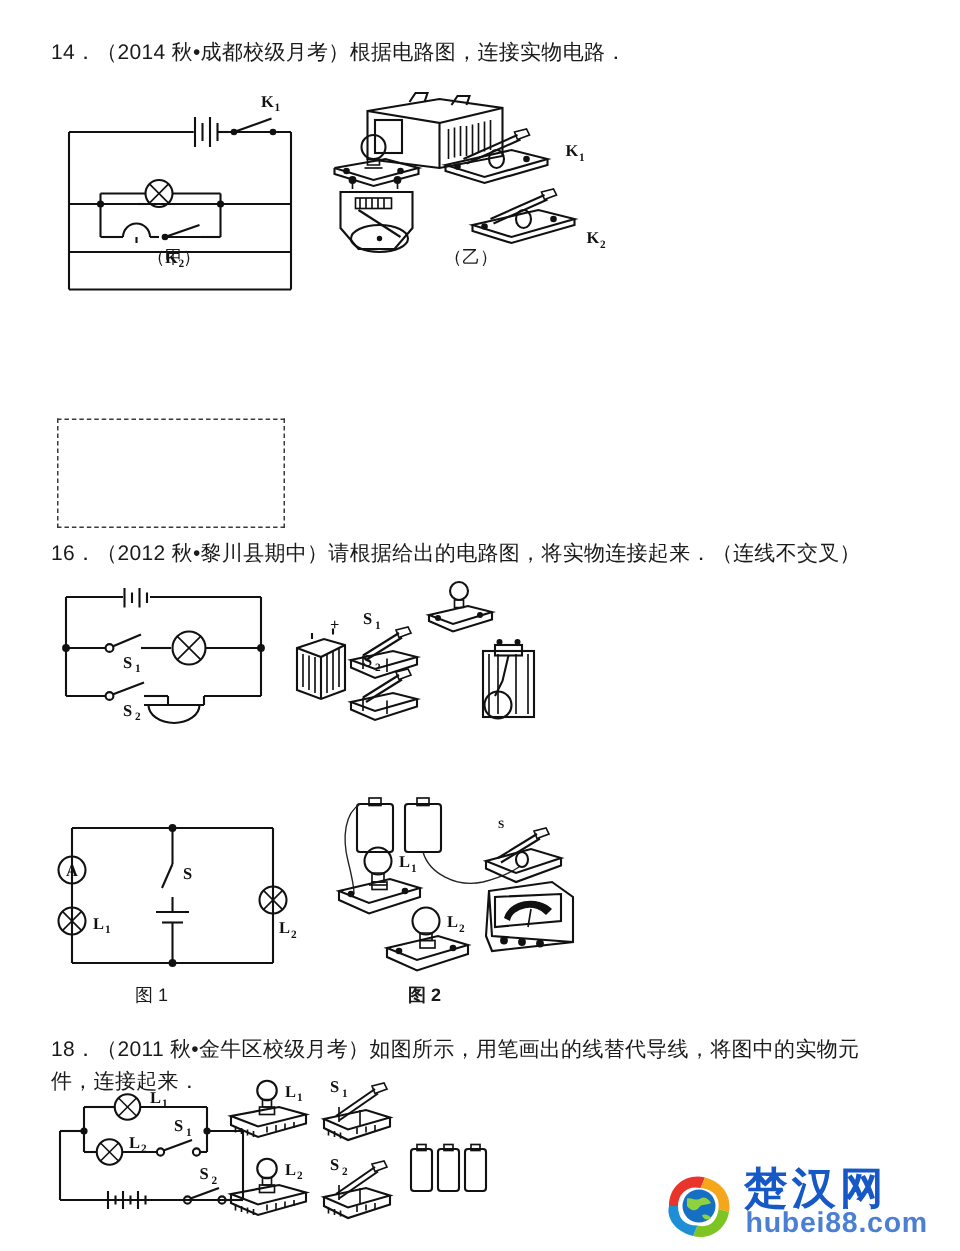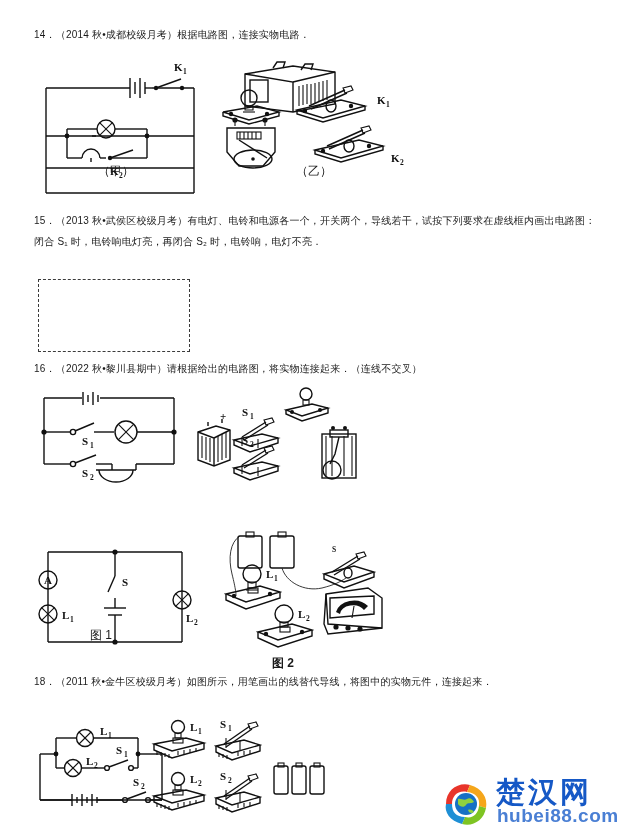--- a/index.html
+++ b/index.html
@@ -8,21 +8,21 @@
     background:#ffffff;
     font-family:"Liberation Sans","DejaVu Sans",sans-serif;
     color:#111;
     position:relative;
     overflow:hidden;
   }
   .page { position:absolute; left:0; top:0; width:640px; height:834px; }
 
   .qtext {
     position:absolute;
-    font-size:10px;
+    font-size:14px;
     line-height:21px;
     color:#1a1a1a;
     letter-spacing:0.2px;
   }
 
   .fig { position:absolute; }
   svg { display:block; overflow:visible; }
   .ln { stroke:#111; fill:none; stroke-width:1.4; }
   .ln2 { stroke:#111; fill:none; stroke-width:1.1; }
   .thin { stroke:#222; fill:none; stroke-width:0.9; }
@@ -195,24 +195,23 @@
         <ellipse class="ln nofill" cx="144" cy="90" rx="5" ry="6"></ellipse>
         <circle class="fillblk" cx="118" cy="95" r="2.2"></circle>
         <circle class="fillblk" cx="164" cy="90" r="2.2"></circle>
       </g>
       <text class="lbl" x="186" y="106">K</text>
       <text class="lbl-s" x="195" y="109">2</text>
     </svg>
   </div>
   <div class="cap" style="left:296px; top:163px;">（乙）</div>
 
-  <div class="qtext" style="left:34px; top:210px; width:562px;">15．（2013 秋•武侯区校级月考）有电灯、电铃和电源各一个，开关两个，导线若干，试按下列要求在虚线框内画出电路图：闭合 S₁ 时，电铃响电灯亮，再闭合 S₂ 时，电铃响，电灯不亮．</div>
   <div class="dashbox" style="left:38px; top:279px; width:150px; height:71px;"></div>
 
-  <div class="qtext" style="left:34px; top:358px; width:570px;">16．（2022 秋•黎川县期中）请根据给出的电路图，将实物连接起来．（连线不交叉）</div>
+  <div class="qtext" style="left:34px; top:358px; width:570px;">16．（2012 秋•黎川县期中）请根据给出的电路图，将实物连接起来．（连线不交叉）</div>
 
   <div class="fig" style="left:34px; top:388px; width:180px; height:90px;">
     <svg width="180" height="90" viewBox="0 0 180 90">
 
       <path class="ln" d="M10 10 L48 10"></path>
       <path class="ln" d="M66 10 L140 10"></path>
       <path class="ln" d="M49 4 L49 17"></path>
       <path class="ln" d="M54 7 L54 14"></path>
       <path class="ln" d="M59 4 L59 17"></path>
       <path class="ln" d="M64 7 L64 14"></path>
@@ -344,21 +343,21 @@
       <path class="ln" d="M68 73 L82 73"></path>
       <path class="ln" d="M75 73 L75 100"></path>
 
       <circle class="ln nofill" cx="142" cy="58" r="9"></circle>
       <path class="ln2" d="M135.6 51.6 L148.4 64.4"></path>
       <path class="ln2" d="M148.4 51.6 L135.6 64.4"></path>
       <text class="lbl" x="146" y="80">L</text>
       <text class="lbl-s" x="154" y="83">2</text>
     </svg>
   </div>
-  <div class="cap" style="left:90px; top:627px;text-align:center;">图 1</div>
+  <div class="cap" style="left:90px; top:655px;text-align:center;">图 1</div>
 
   <div class="fig" style="left:212px; top:528px; width:178px; height:122px;">
     <svg width="178" height="122" viewBox="0 0 178 122">
 
       <g>
         <rect class="ln" x="26" y="8" width="24" height="32" rx="2"></rect>
         <rect class="ln2" x="34" y="4" width="8" height="5"></rect>
       </g>
 
       <g>
@@ -411,21 +410,21 @@
         <path class="ln fillblk" d="M124 84 A18 14 0 0 1 156 78 L152 82 A13 10 0 0 0 128 86 Z"></path>
         <path class="ln2" d="M140 90 L142 78"></path>
         <circle class="fillblk" cx="124" cy="99" r="2.6"></circle>
         <circle class="fillblk" cx="136" cy="100" r="2.6"></circle>
         <circle class="fillblk" cx="148" cy="101" r="2.6"></circle>
       </g>
     </svg>
   </div>
   <div class="cap" style="left:272px; top:655px;font-weight:bold;">图 2</div>
 
-  <div class="qtext" style="left:34px; top:671px; width:566px;">18．（2011 秋•金牛区校级月考）如图所示，用笔画出的线替代导线，将图中的实物元件，连接起来．</div>
+  <div class="qtext" style="left:34px; top:689px; width:566px;">18．（2011 秋•金牛区校级月考）如图所示，用笔画出的线替代导线，将图中的实物元件，连接起来．</div>
 
   <div class="fig" style="left:34px; top:724px; width:150px; height:90px;">
     <svg width="150" height="90" viewBox="0 0 150 90">
 
       <path class="ln" d="M6 30 L6 76"></path>
       <path class="ln" d="M6 76 L128 76"></path>
       <path class="ln" d="M128 76 L128 30"></path>
 
       <path class="ln" d="M22 14 L42 14"></path>
       <circle class="ln nofill" cx="51" cy="14" r="8.5"></circle>

